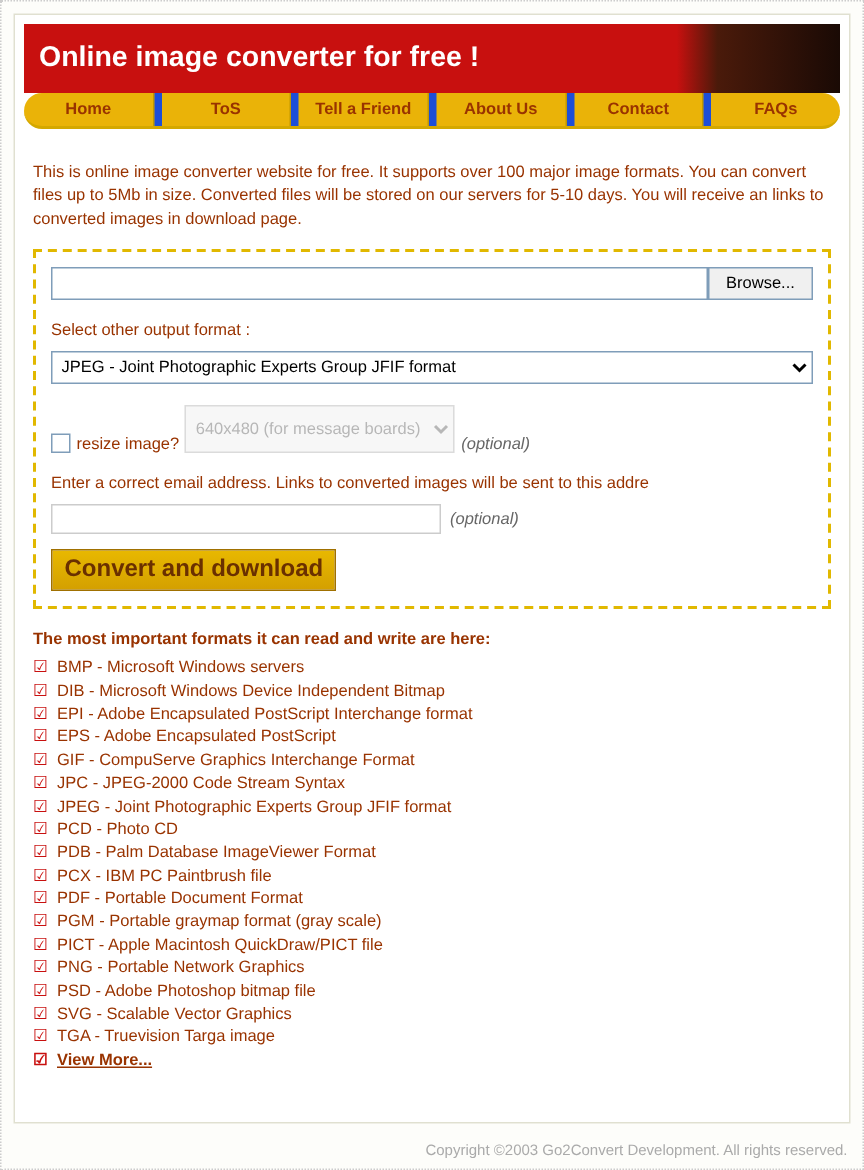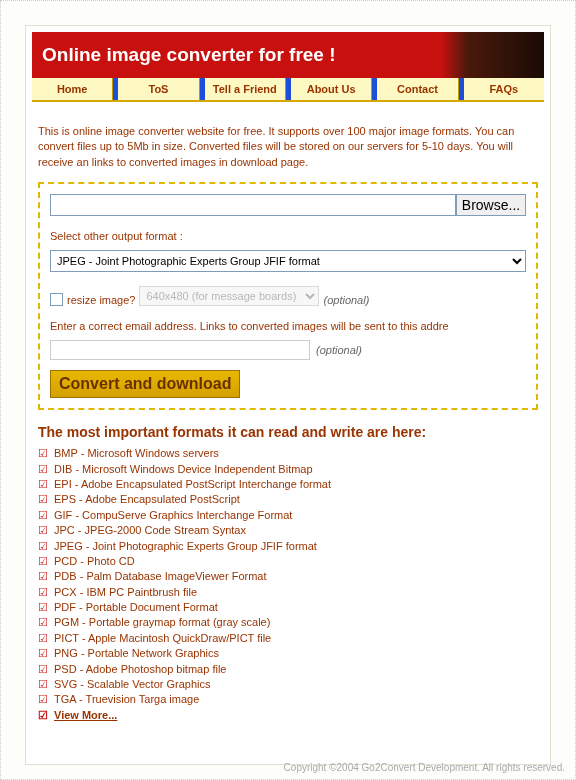--- a/index.html
+++ b/index.html
@@ -1,41 +1,41 @@
 <!DOCTYPE html>
 <html><head>
 <meta charset="utf-8">
 <style>
 * { box-sizing: border-box; margin: 0; padding: 0; }
 body { background: #fff; font-family: Verdana, Arial, sans-serif; font-size: 11px; color: #333; }
-.outer { width: 576px; height: 780px; padding: 24px; border: 1px dotted #ccc; background: #fdfdfa; position: relative; }
+.outer { width: 576px; height: 780px; padding: 8px; border: 1px dotted #ccc; background: #fdfdfa; position: relative; }
 .page { background: #fff; border: 1px solid #e0e0d0; padding: 6px; height: 740px; }
 .header { background: linear-gradient(to right, #c8100f 0%, #c8100f 80%, #4a1a0a 85%, #1a0a05 100%); padding: 12px 10px; }
 .header-title { color: #fff; font-size: 19px; font-weight: bold; }
-.nav { background: #fef9c3; display: flex; border-bottom: 2px solid #d4a800; }
+.nav { background: #eab308; display: flex; border-bottom: 2px solid #d4a800; border-radius: 12px; }
 .nav-item { padding: 5px 0; color: #993300; font-weight: bold; font-size: 11px; text-align: center; flex: 1; cursor: pointer; border-left: 5px solid #1d4ed8; border-right: 1px solid #c09800; }
 .nav-item:first-child { border-left: none; }
 .nav-item:last-child { border-right: none; }
 .content { padding: 10px 6px; }
 .intro { color: #993300; margin-bottom: 12px; line-height: 1.4; margin-top: 12px; }
 .form-box { border: 2px dashed #e1b800; padding: 10px; margin-bottom: 14px; }
 .form-label { color: #993300; margin-bottom: 8px; display: block; }
 .file-row { display: flex; gap: 0; margin-bottom: 14px; }
 .file-input { flex: 1; border: 1px solid #7f9db9; height: 22px; background: #fff; padding: 2px 4px; font-size: 11px; }
-.browse-btn { width: 70px; height: 22px; border: 1px solid #7f9db9; background: #f0f0f0; font-size: 14px; cursor: pointer; }
+.browse-btn { width: 70px; height: 22px; border: 1px solid #7f9db9; background: #f0f0f0; font-size: 11px; cursor: pointer; }
 .select-format { width: 100%; height: 22px; border: 1px solid #7f9db9; background: #fff; font-size: 11px; padding: 0 2px; margin-bottom: 14px; }
 .resize-row { display: flex; align-items: flex-end; gap: 4px; margin-bottom: 14px; }
 .checkbox { width: 13px; height: 13px; border: 1px solid #7f9db9; background: #fff; cursor: pointer; }
 .resize-label { color: #993300; }
-.resize-select { width: 180px; height: 20px; border: 1px solid #ccc; background: #f5f5f5; color: #999; font-size: 11px; padding: 0 2px; }
+.resize-select { width: 180px; height: 32px; border: 1px solid #ccc; background: #f5f5f5; color: #999; font-size: 11px; padding: 0 2px; }
 .optional { font-style: italic; color: #666; }
 .email-input { width: 260px; height: 20px; border: 1px solid #ccc; font-size: 11px; padding: 2px 4px; }
 .email-row { display: flex; align-items: center; gap: 6px; margin-bottom: 10px; }
 .convert-btn { background: linear-gradient(#e8b800, #d4a000); border: 1px solid #a07000; color: #6a3000; font-weight: bold; font-size: 16px; padding: 4px 8px; cursor: pointer; }
-.formats-title { color: #993300; font-weight: bold; margin-bottom: 6px; font-size: 14px; }
+.formats-title { color: #993300; font-weight: bold; margin-bottom: 6px; font-size: 11px; }
 .formats-list { list-style: none; }
 .formats-list li { color: #993300; line-height: 1.4; padding-left: 16px; position: relative; }
 .formats-list li::before { content: "☑"; position: absolute; left: 0; color: #c8100f; font-size: 11px; }
 .view-more { font-weight: bold; text-decoration: underline; cursor: pointer; }
 .footer { position: absolute; bottom: 6px; right: 10px; color: #aaa; font-size: 10px; }
 select { appearance: auto; }
 </style>
 </head>
 <body>
 
@@ -94,14 +94,14 @@
           <li>PGM - Portable graymap format (gray scale)</li>
           <li>PICT - Apple Macintosh QuickDraw/PICT file</li>
           <li>PNG - Portable Network Graphics</li>
           <li>PSD - Adobe Photoshop bitmap file</li>
           <li>SVG - Scalable Vector Graphics</li>
           <li>TGA - Truevision Targa image</li>
           <li class="view-more">View More...</li>
         </ul>
     </div>
   </div>
-  <div class="footer">Copyright ©2004 Go2Convert Development. All rights reserved.</div>
+  <div class="footer">Copyright ©2003 Go2Convert Development. All rights reserved.</div>
 </div>
 
 </body></html>

